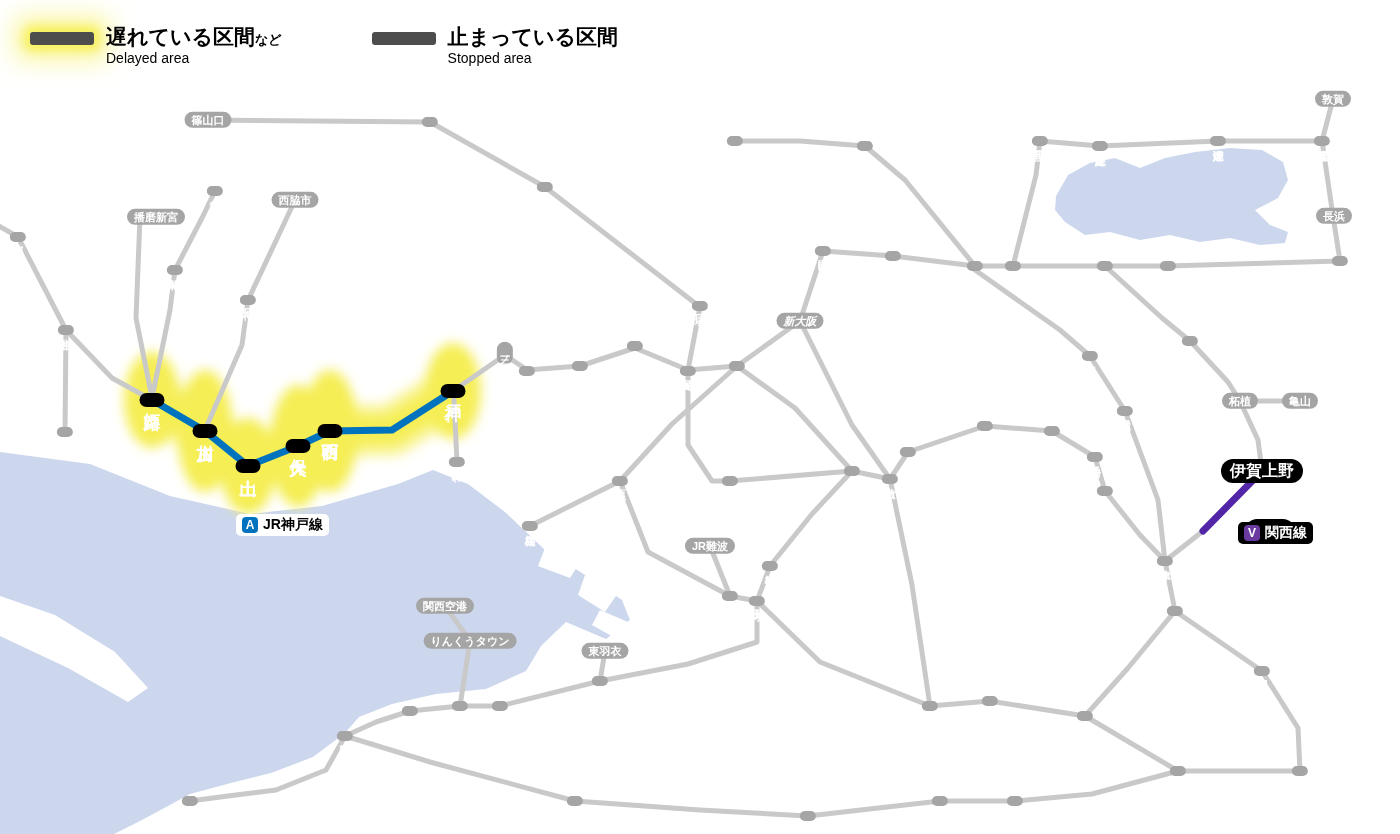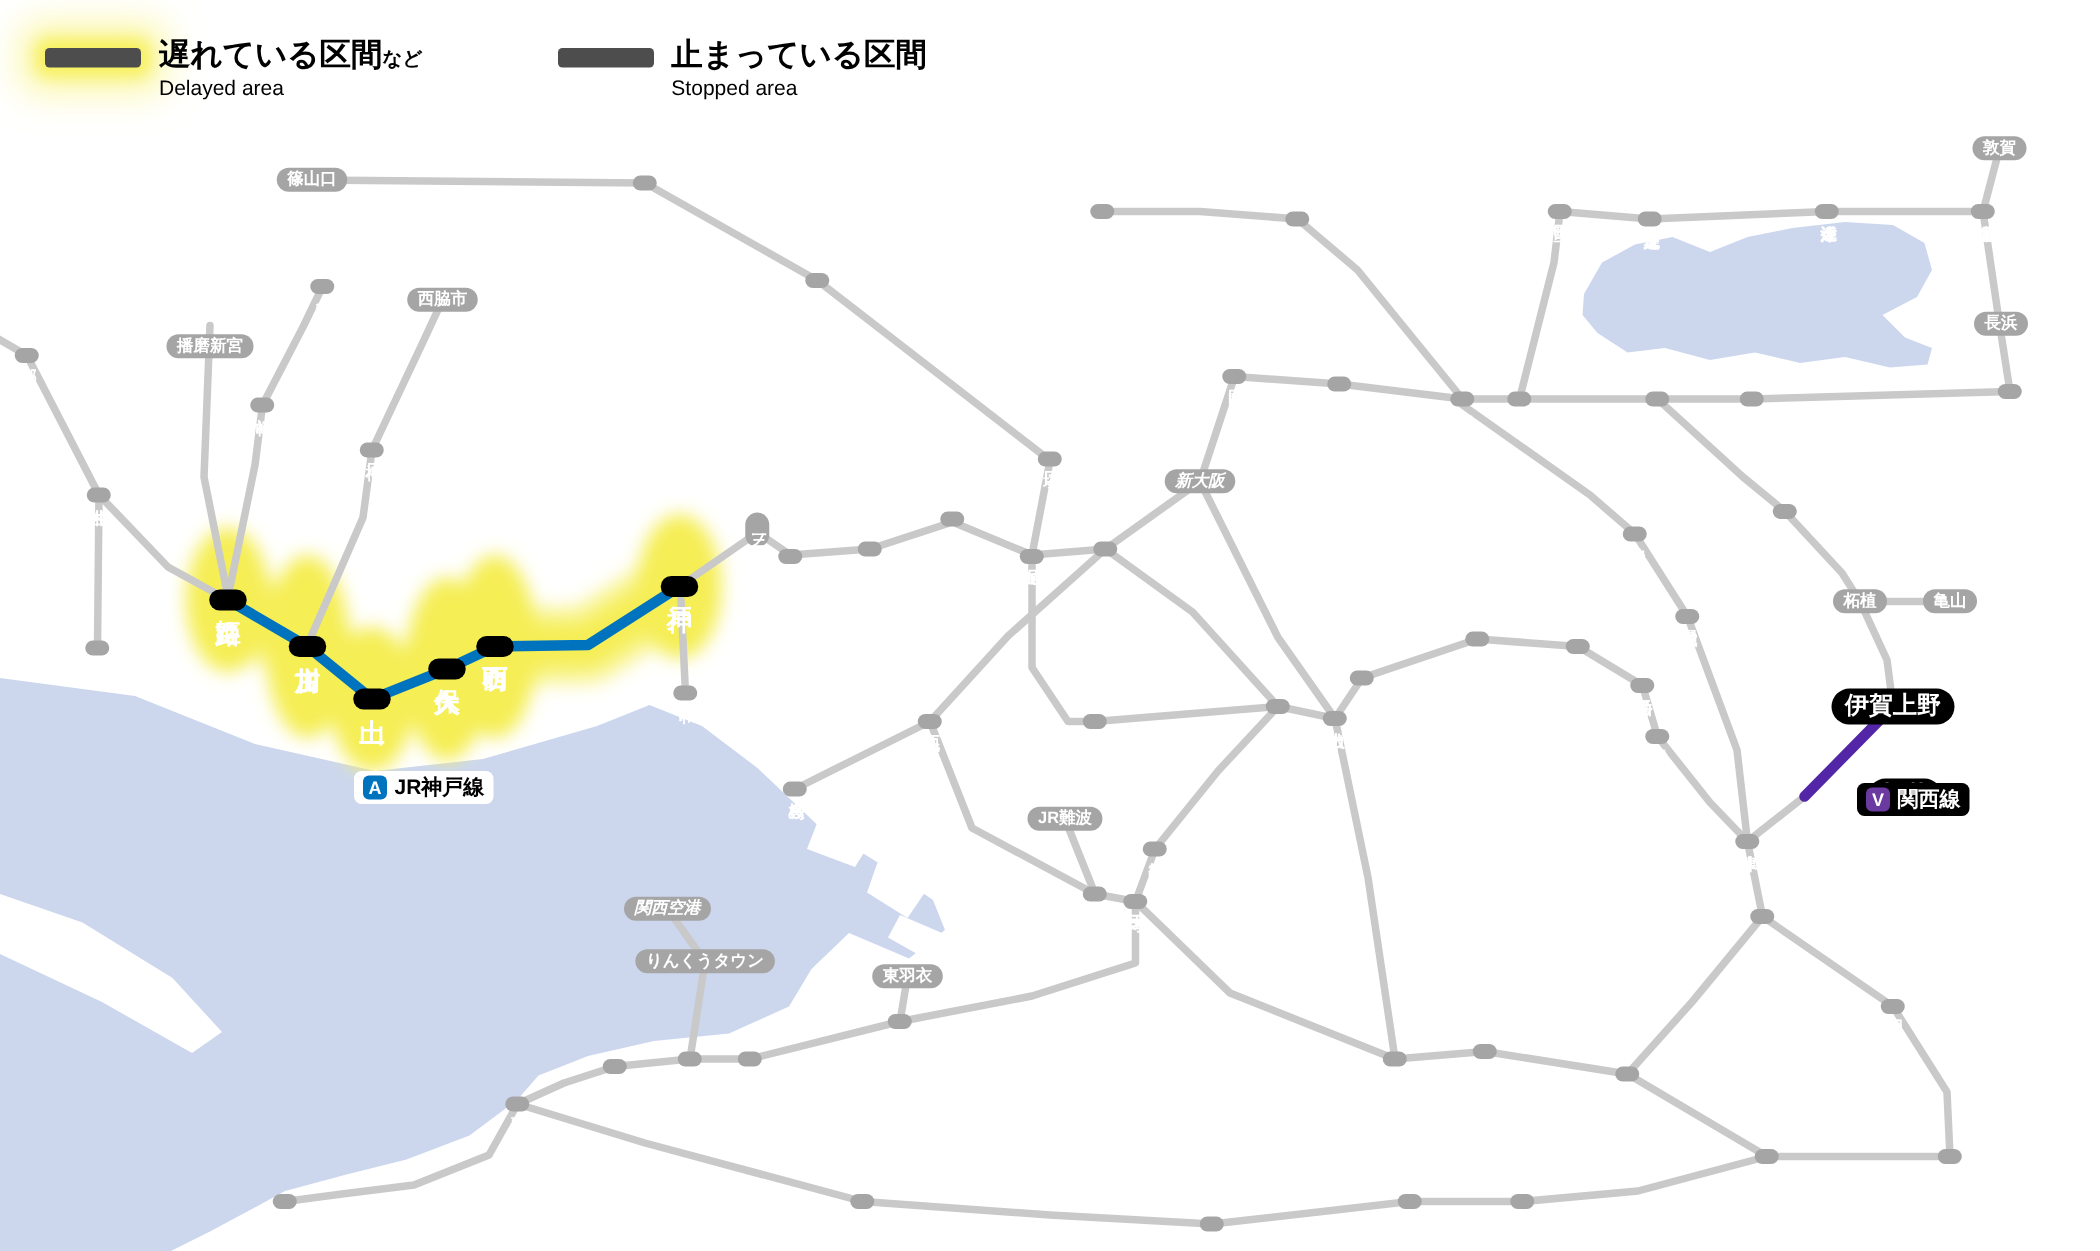--- a/index.html
+++ b/index.html
@@ -108,21 +108,21 @@
       </div>
     </div>
   </div>
 
   <div id="station-layer">
       <div class="station h" style="left: 208px; top: 120px;">篠山口</div>
       <div class="station v" style="left: 430px; top: 122px;">三田</div>
       <div class="station v" style="left: 545px; top: 187px;">宝塚</div>
       <div class="station v" style="left: 215px; top: 191px;">寺前</div>
       <div class="station h" style="left: 295px; top: 200px;">西脇市</div>
-      <div class="station h" style="left: 140px; top: 217px; margin-top: 14px;">播磨新宮</div>
+      <div class="station h" style="left: 156px; top: 217px;">播磨新宮</div>
       <div class="station v" style="left: 175px; top: 270px;">福崎</div>
       <div class="station v" style="left: 248px; top: 300px;">厄神</div>
       <div class="station v" style="left: 18px; top: 237px;">上郡</div>
       <div class="station v" style="left: 66px; top: 330px;">相生</div>
       <div class="station v" style="left: 65px; top: 432px;">播州赤穂</div>
       <div class="station v" style="left: 735px; top: 141px;">園部</div>
       <div class="station v" style="left: 865px; top: 146px;">亀岡</div>
       <div class="station v" style="left: 1040px; top: 141px;">堅田</div>
       <div class="station v" style="left: 1100px; top: 146px;">近江舞子</div>
       <div class="station v" style="left: 1218px; top: 141px;">近江今津</div>
@@ -176,21 +176,21 @@
       <div class="station v" style="left: 1015px; top: 801px;">吉野口</div>
       <div class="station v" style="left: 808px; top: 816px;">橋本</div>
       <div class="station v" style="left: 575px; top: 801px;">粉河</div>
       <div class="station v" style="left: 345px; top: 736px;">和歌山</div>
       <div class="station v" style="left: 190px; top: 801px;">御坊</div>
       <div class="station v" style="left: 410px; top: 711px;">和泉砂川</div>
       <div class="station v" style="left: 460px; top: 706px;">日根野</div>
       <div class="station v" style="left: 500px; top: 706px;">熊取</div>
       <div class="station v" style="left: 600px; top: 681px;">鳳</div>
       <div class="station h" style="left: 605px; top: 651px;">東羽衣</div>
-      <div class="station h" style="left: 445px; top: 606px; font-style: italic;">関西空港</div>
+      <div class="station h" style="left: 445px; top: 606px;">関西空港</div>
       <div class="station h" style="left: 470px; top: 641px;">りんくうタウン</div>
       <div class="station v hl" style="left: 152px; top: 400px;">姫路</div>
       <div class="station v hl" style="left: 205px; top: 431px;">加古川</div>
       <div class="station v hl" style="left: 248px; top: 466px;">土山</div>
       <div class="station v hl" style="left: 298px; top: 446px;">大久保</div>
       <div class="station v hl" style="left: 330px; top: 431px;">西明石</div>
       <div class="station v hl" style="left: 453px; top: 391px;">神戸</div>
       <div class="station h hl" style="left: 1262px; top: 471px;">伊賀上野</div>
       <div class="station h hl" style="left: 1270px; top: 531px;">加茂</div>
     </div>

